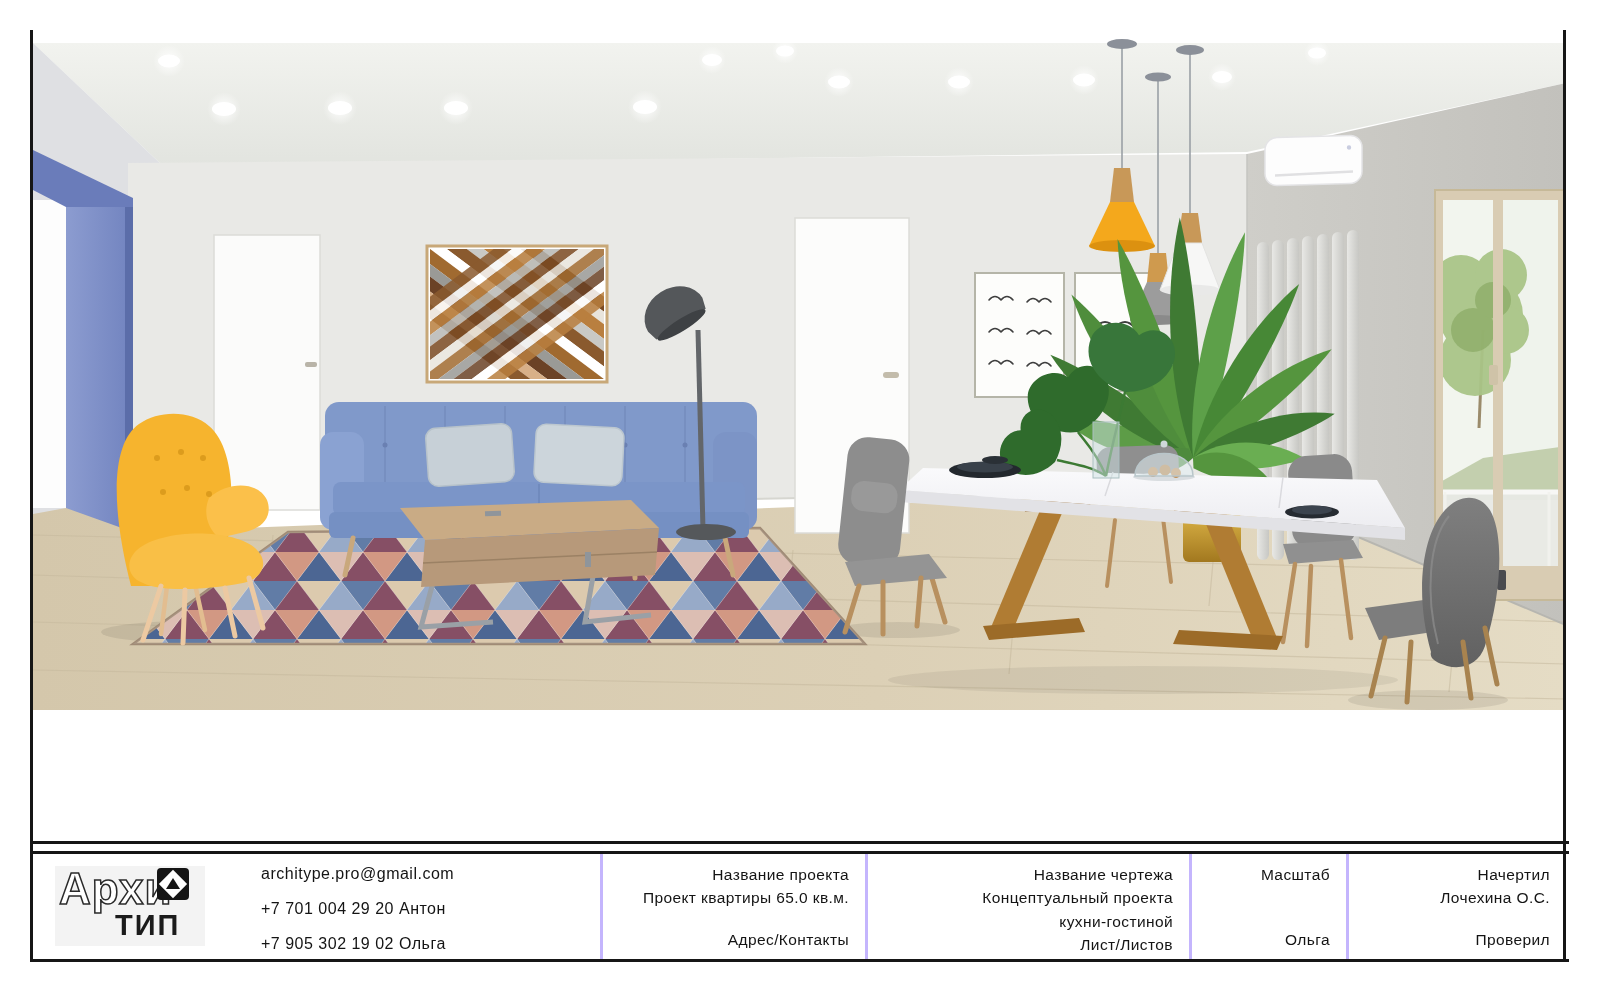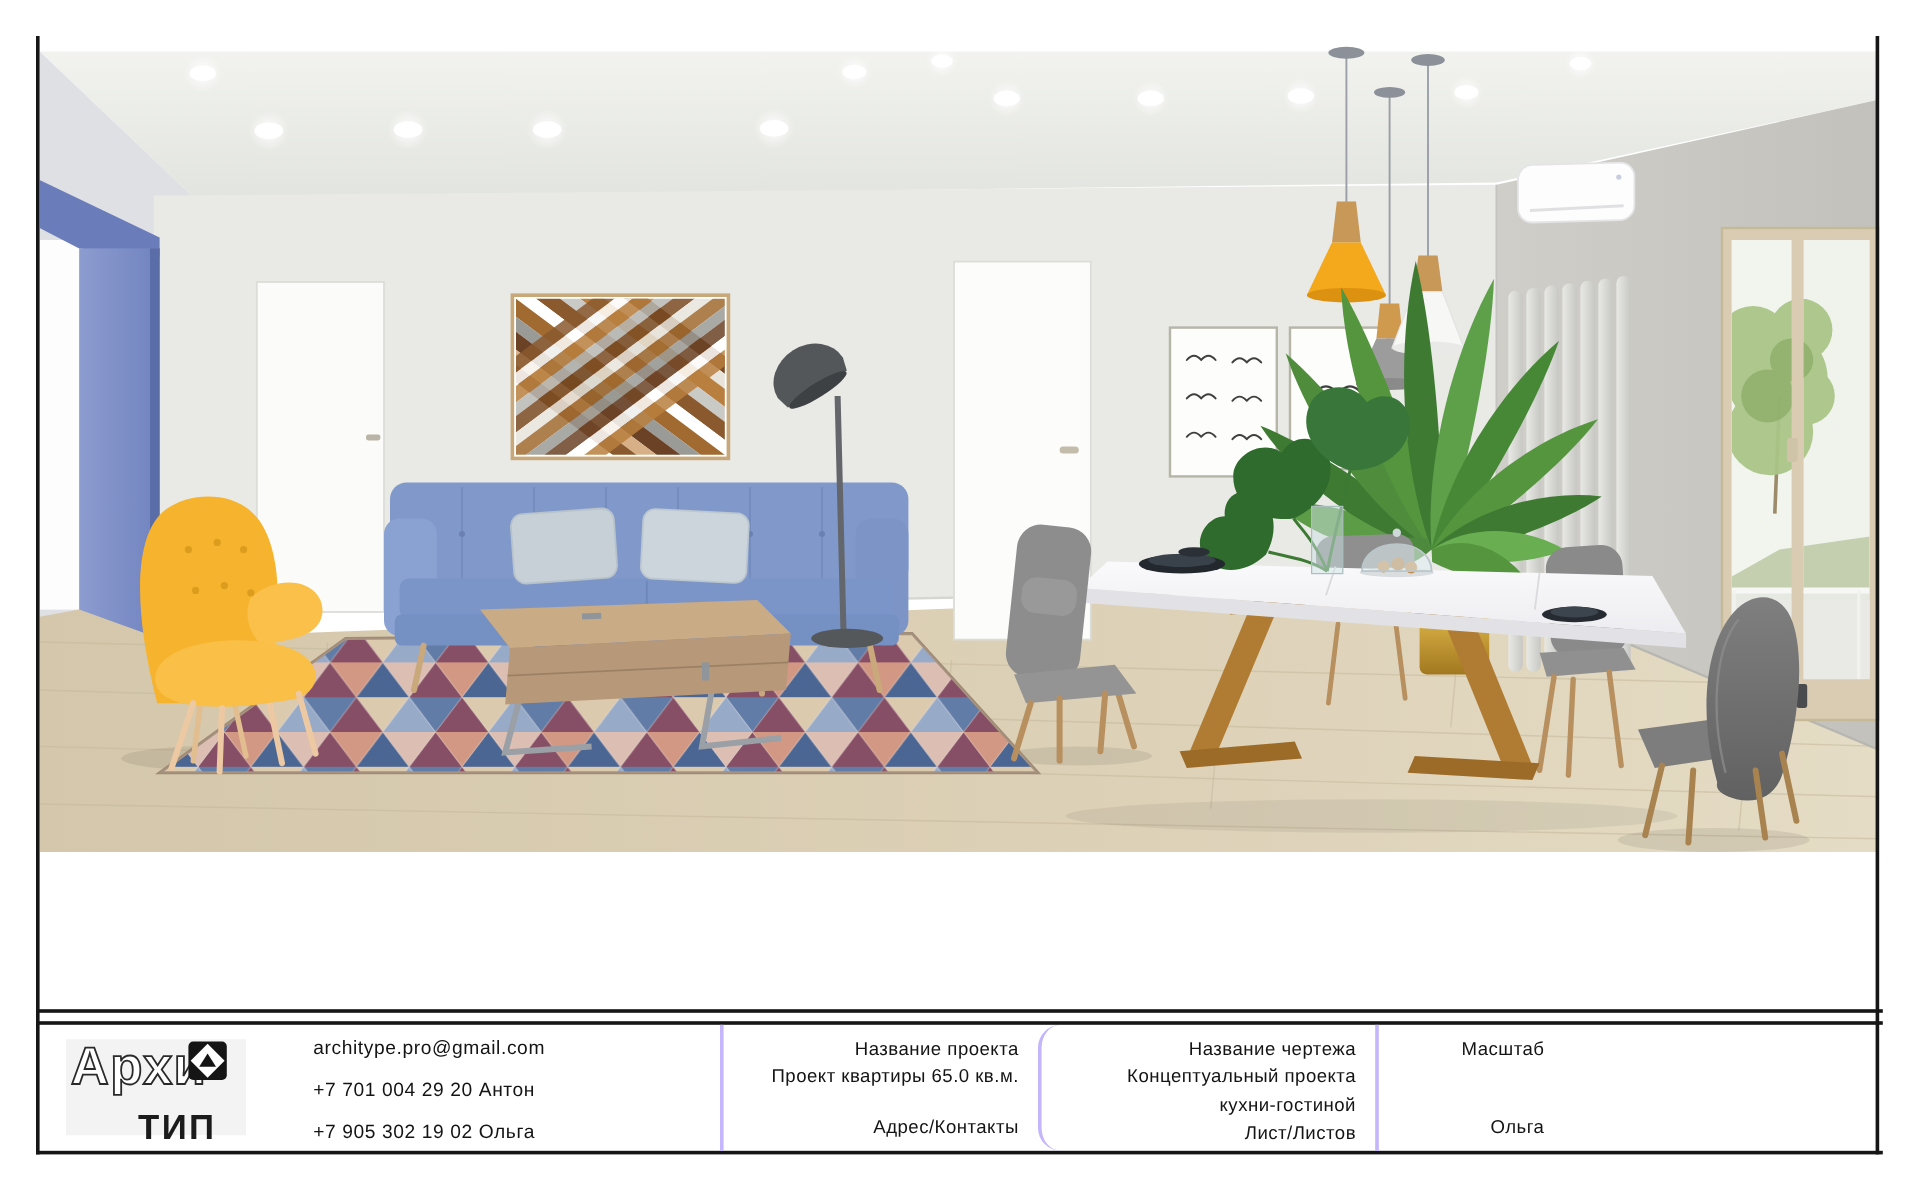--- a/index.html
+++ b/index.html
@@ -11,28 +11,28 @@
             border-left:3px solid #161616;border-right:3px solid #161616;box-sizing:border-box;}
   .hline{left:30px;width:1539px;height:3px;background:#161616;}
   
   #titleblock{left:33px;top:854px;width:1533px;height:105px;display:flex;}
   .tb-col{box-sizing:border-box;padding:9px 16px 8px 12px;display:flex;flex-direction:column;
           justify-content:space-between;font-size:15.5px;letter-spacing:.4px;line-height:1.5;}
   .tb-col.right{text-align:right;}
   .tb-div{border-left:3px solid #c4b5fd;}
   .tb-c1{width:567px;position:relative;}
   .tb-c2{width:265px;}
-  .tb-c3{width:281px;border-radius:19px;}
+  .tb-c3{width:324px;}
   .tb-c4{width:157px;gap:36px;}
   .tb-c5{flex:1;}
   
   .logo{position:absolute;left:22px;top:12px;width:150px;height:80px;background:#f3f3f3;}
   .logo-outline{position:absolute;left:4px;top:-10px;font-size:44px;font-weight:700;letter-spacing:1px;
                 color:#ffffff;-webkit-text-stroke:1.5px #2a2a2a;}
-  .logo-solid{position:absolute;left:60px;top:38px;font-size:29px;font-weight:800;letter-spacing:2px;color:#1b1b1b;margin-top:15px;}
+  .logo-solid{position:absolute;left:60px;top:38px;font-size:29px;font-weight:800;letter-spacing:2px;color:#1b1b1b;}
   .logo-icon{position:absolute;left:102px;top:2px;width:32px;height:32px;background:#151515;border-radius:4px;}
   .logo-icon .diamond{position:absolute;left:6px;top:6px;width:20px;height:20px;background:#ffffff;
                       transform:rotate(45deg);}
   .logo-icon .tri{position:absolute;left:9px;top:10px;width:0;height:0;
                   border-left:7px solid transparent;border-right:7px solid transparent;
                   border-bottom:11px solid #151515;}
   .contacts{position:absolute;left:228px;top:8px;font-size:16px;letter-spacing:.5px;}
   .contacts div{margin-bottom:11px;white-space:nowrap;}
 </style>
 </head>
@@ -562,15 +562,22 @@
         <div>кухни-гостиной</div>
       </div>
       <div>Лист/Листов</div>
     </div>
 
     <div class="tb-col tb-c4 tb-div right">
       <div>Масштаб</div>
       <div>Ольга</div>
     </div>
 
+    <div class="tb-col tb-c5 tb-div right">
+      <div>
+        <div>Начертил</div>
+        <div>Лочехина О.С.</div>
+      </div>
+      <div>Проверил</div>
+    </div>
 
   </div>
 </div>
 
 </body></html>

